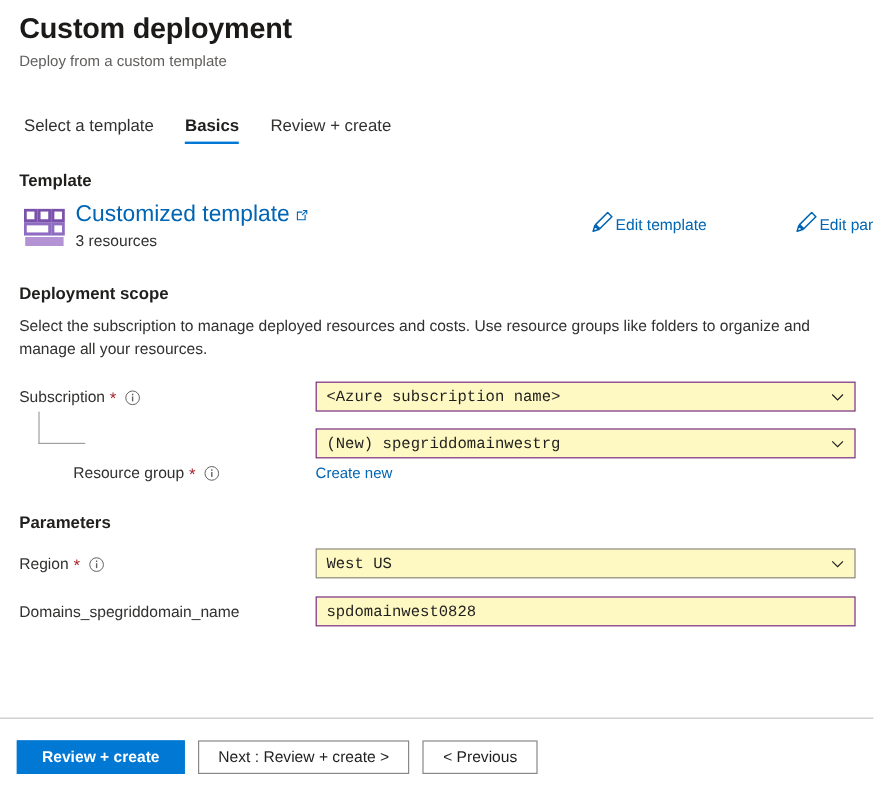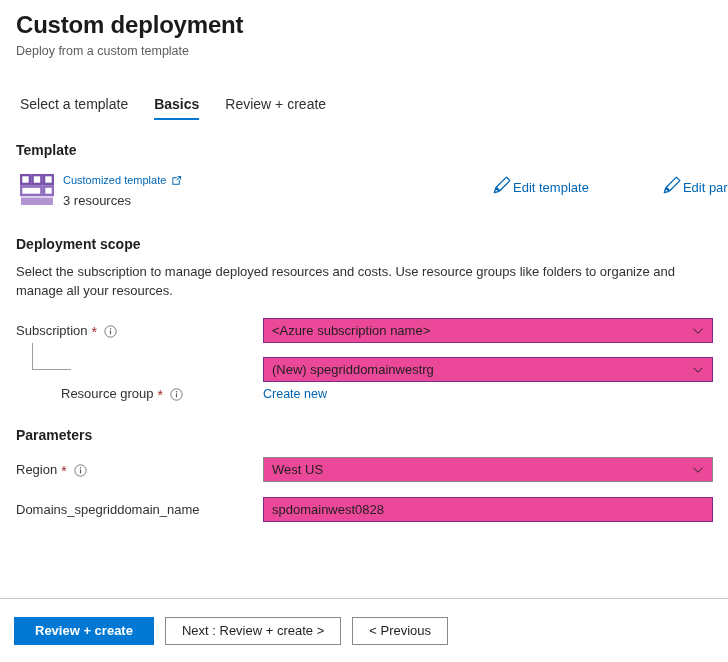--- a/index.html
+++ b/index.html
@@ -104,21 +104,21 @@
     width: 34px;
     height: 32px;
     margin: 4px 9px 0 4px;
     flex: 0 0 auto;
     display: block;
   }
   .template-text {
     padding-top: 0;
   }
   .template-link {
-    font-size: 11px;
+    font-size: 19px;
     color: #0065b3;
     text-decoration: none;
     cursor: pointer;
     display: inline-flex;
     align-items: center;
     gap: 5px;
     line-height: 18px;
     text-align: center;
   }
   .ext-icon { display: inline-block; width: 11px; height: 11px; }
@@ -185,22 +185,22 @@
     cursor: pointer;
     flex: 0 0 auto;
   }
   .field-col { flex: 1 1 auto; min-width: 0; }
 
   .control {
     box-sizing: border-box;
     width: 450px;
     height: 25px;
     border: 1px solid #8a8886;
-    background: #ec4899;
-    font-family: Liberation Sans, sans-serif;
+    background: #fef9c3;
+    font-family: Liberation Mono, monospace;
     font-size: 13px;
     color: #201f1e;
     padding: 0 8px;
     display: flex;
     align-items: center;
     position: relative;
     outline: none;
   }
   .control.accent { border-color: #8a2be2; border-color: #7b2d8e; }
   .control .value {

